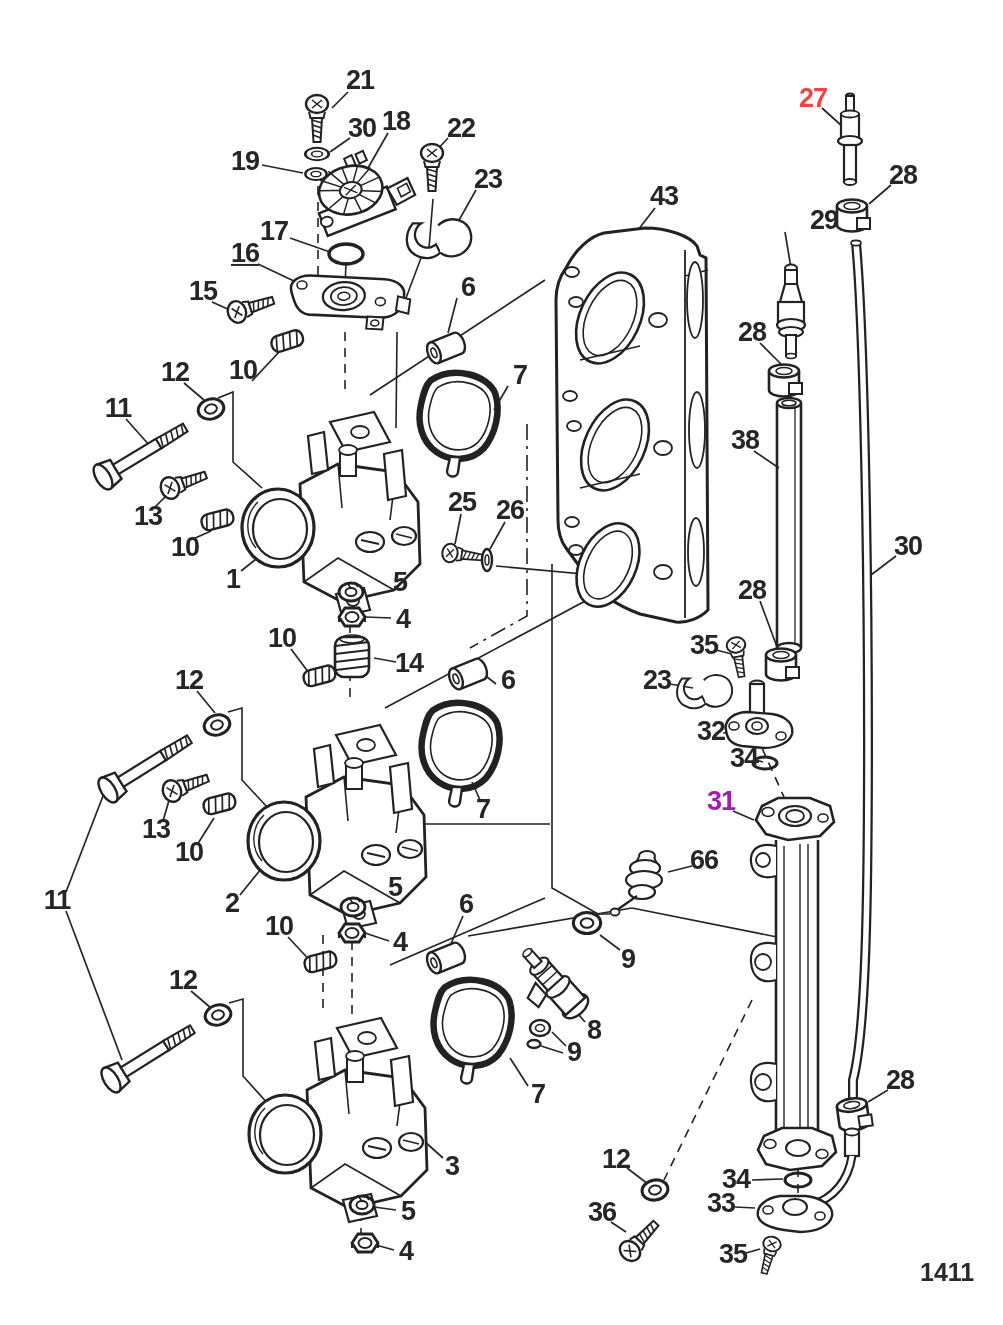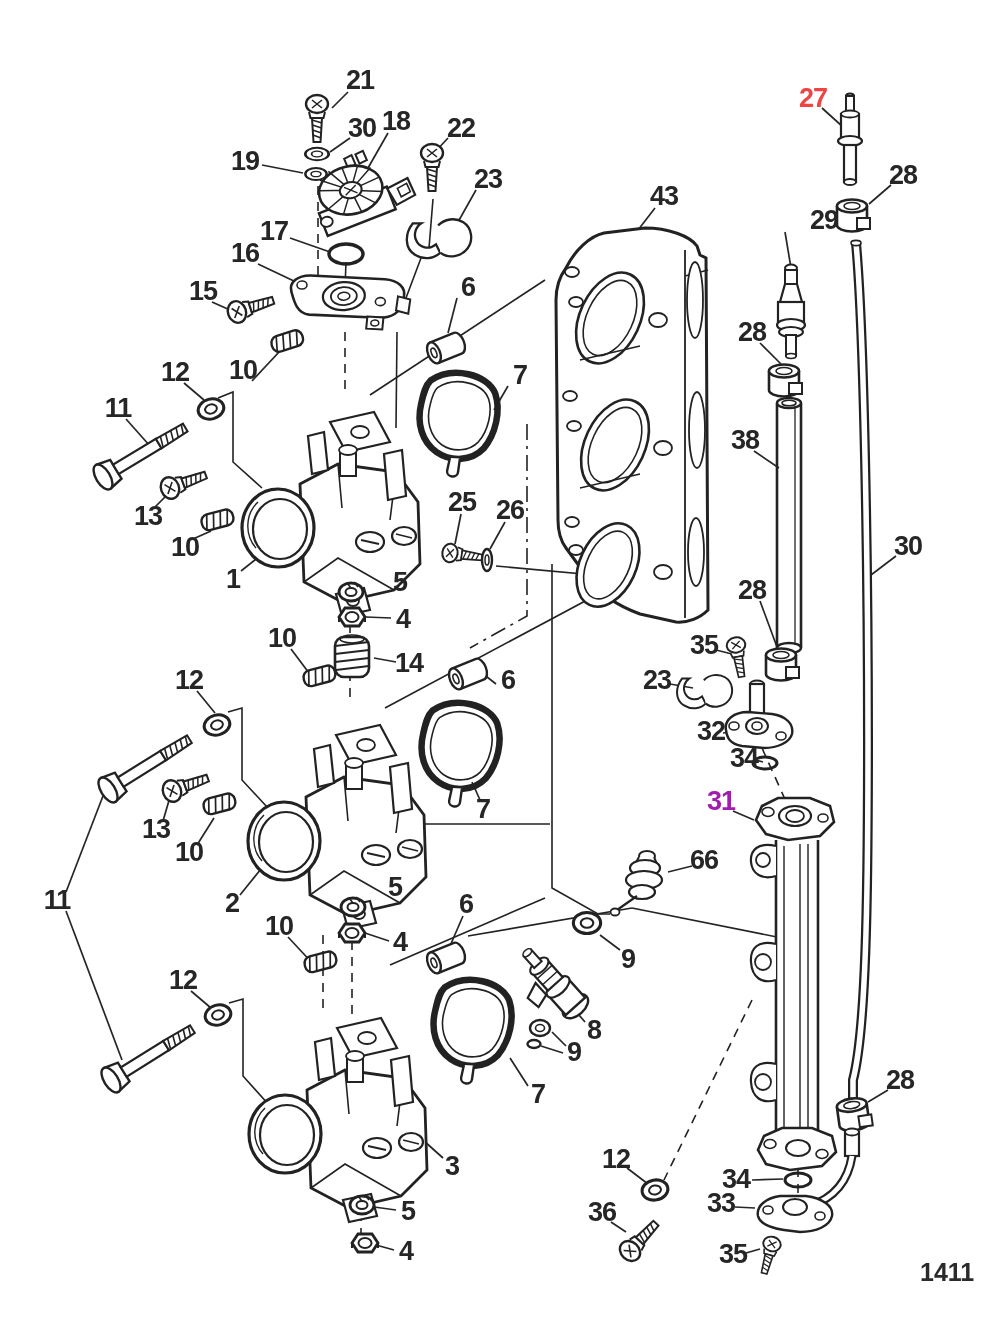--- a/index.html
+++ b/index.html
@@ -424,21 +424,21 @@
 </svg>
 
 <div id="callout-layer" style="position:absolute;left:0;top:0;width:100%;height:100%;">
       <div class="callout" style="left: 360px; top: 82px; color: rgb(38, 38, 38);">21</div>
       <div class="callout" style="left: 362px; top: 130px; color: rgb(38, 38, 38);">30</div>
       <div class="callout" style="left: 245px; top: 163px; color: rgb(38, 38, 38);">19</div>
       <div class="callout" style="left: 396px; top: 123px; color: rgb(38, 38, 38);">18</div>
       <div class="callout" style="left: 461px; top: 130px; color: rgb(38, 38, 38);">22</div>
       <div class="callout" style="left: 488px; top: 181px; color: rgb(38, 38, 38);">23</div>
       <div class="callout" style="left: 274px; top: 233px; color: rgb(38, 38, 38);">17</div>
-      <div class="callout" style="left: 245px; top: 255px; color: rgb(38, 38, 38);">16</div>
+      <div class="callout" style="left: 245px; top: 255px; color: rgb(38, 38, 38); text-decoration: underline;">16</div>
       <div class="callout" style="left: 203px; top: 293px; color: rgb(38, 38, 38);">15</div>
       <div class="callout" style="left: 243px; top: 372px; color: rgb(38, 38, 38);">10</div>
       <div class="callout" style="left: 175px; top: 374px; color: rgb(38, 38, 38);">12</div>
       <div class="callout" style="left: 118px; top: 410px; color: rgb(38, 38, 38);">11</div>
       <div class="callout" style="left: 148px; top: 518px; color: rgb(38, 38, 38);">13</div>
       <div class="callout" style="left: 185px; top: 549px; color: rgb(38, 38, 38);">10</div>
       <div class="callout" style="left: 233px; top: 581px; color: rgb(38, 38, 38);">1</div>
       <div class="callout" style="left: 400px; top: 584px; color: rgb(38, 38, 38);">5</div>
       <div class="callout" style="left: 403px; top: 621px; color: rgb(38, 38, 38);">4</div>
       <div class="callout" style="left: 282px; top: 640px; color: rgb(38, 38, 38);">10</div>

